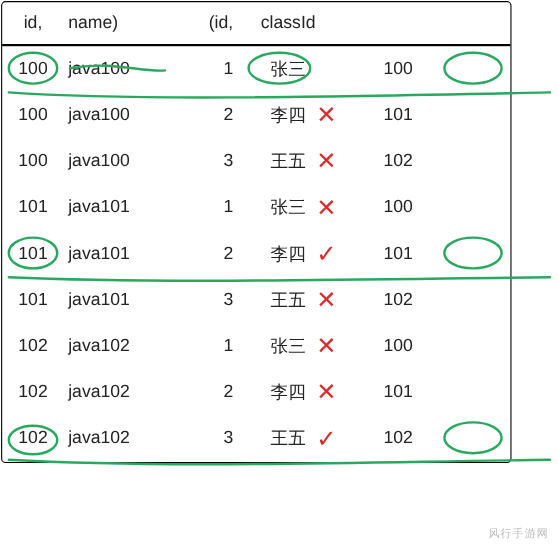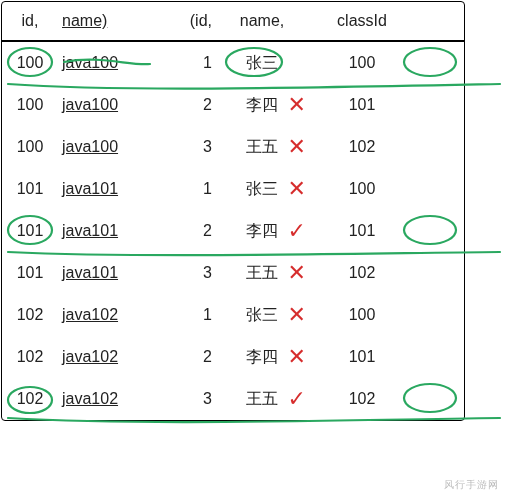--- a/index.html
+++ b/index.html
@@ -26,21 +26,21 @@
     border-bottom: 2px solid #000;
     height: 40px;
     align-items: center;
   }
   .row {
     display: flex;
     height: 42px;
     align-items: center;
   }
   .c1 { width: 56px; text-align: center; }
-  .c2 { width: 94px; text-align: left; padding-left: 4px; text-decoration: underline; }
+  .c2 { width: 94px; text-align: left; padding-left: 4px; }
   .c3 { width: 60px; text-align: right; }
   .c4 { width: 100px; text-align: center; position: relative; }
   .c5 { width: 100px; text-align: center; }
   .mark {
     position: absolute;
     right: 6px;
     top: 50%;
     transform: translateY(-50%);
     font-size: 22px;
     font-weight: 400;
@@ -66,21 +66,20 @@
   .ann-stroke { stroke: #2aa860; stroke-width: 2.2; fill: none; stroke-linecap: round; }
 </style>
 </head>
 <body>
 
 <div class="table">
   <div class="thead">
     <div class="c1">id,</div>
     <div class="c2">name)</div>
     <div class="c3">(id,</div>
-    <div class="c4">name,</div>
     <div class="c5">classId</div>
   </div>
 
   <div class="row">
     <div class="c1">100</div>
     <div class="c2">java100</div>
     <div class="c3">1</div>
     <div class="c4"><span>张三</span><span class="mark"></span></div>
     <div class="c5">100</div>
   </div>

